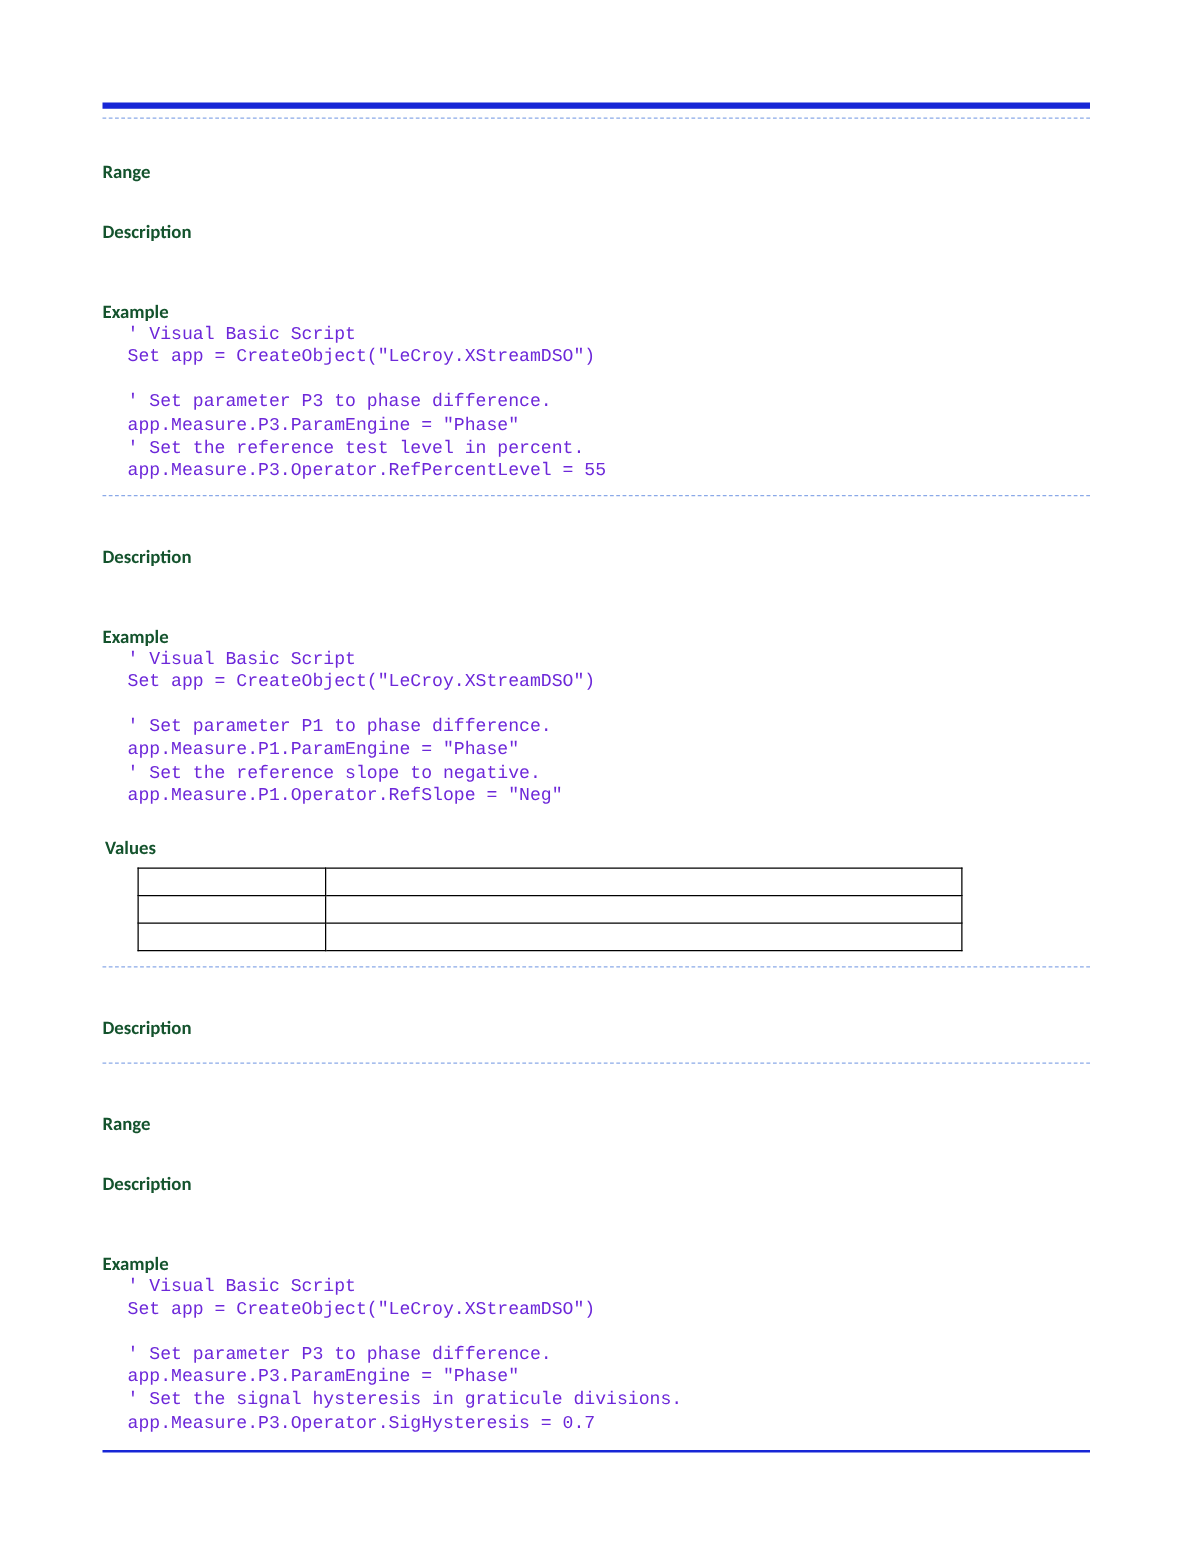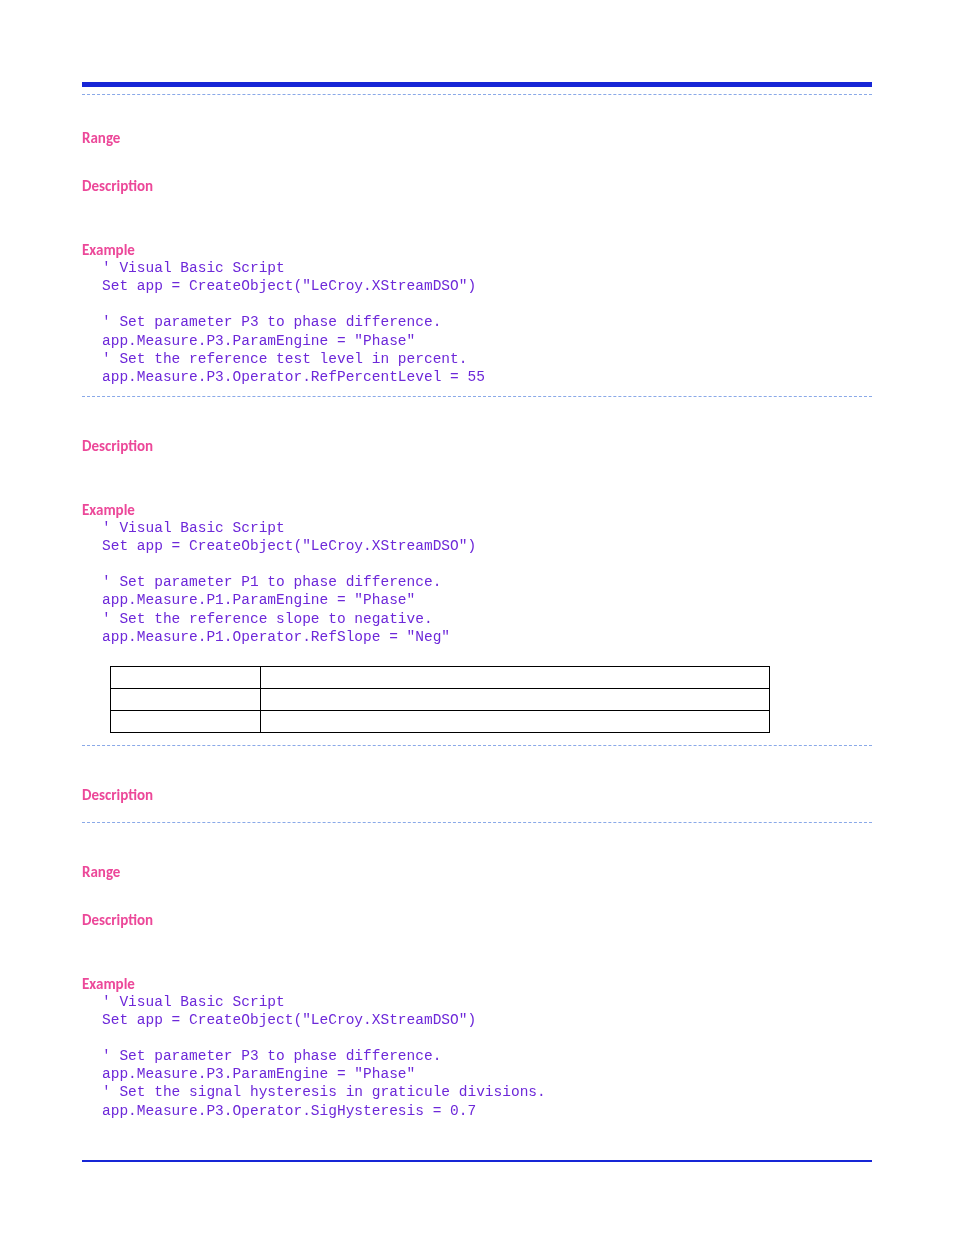--- a/index.html
+++ b/index.html
@@ -22,21 +22,21 @@
     border-top: 1px dashed #8aa9e8;
     margin: 0;
   }
 
   .content {
     position: absolute;
     left: 82px; right: 82px; top: 92px;
     padding: 0;
   }
 
-  .h { font-weight: 700; font-size: 15px; color: #ec4899; }
+  .h { font-weight: 700; font-size: 15px; color: #14532d; }
   .code {
     font-family: "Courier New", monospace;
     font-size: 14.5px;
     white-space: pre;
     color: #6d28d9;
     line-height: 1.25;
   }
   .indent { padding-left: 20px; }
 
   .vals-table {
@@ -93,20 +93,21 @@
     <div style="height:36px;"></div>
     <div class="h">Example</div>
     <div class="code indent">' Visual Basic Script
 Set app = CreateObject("LeCroy.XStreamDSO")
 
 ' Set parameter P1 to phase difference.
 app.Measure.P1.ParamEngine = "Phase"
 ' Set the reference slope to negative.
 app.Measure.P1.Operator.RefSlope = "Neg"</div>
     <div style="height:14px;"></div>
+    <div class="h" style="padding-left:2px;">Values</div>
     <div style="height:6px;"></div>
     <table class="vals-table">
       <tbody>
           <tr>
             <td></td>
             <td></td>
           </tr>
       <tr>
             <td></td>
             <td></td>

